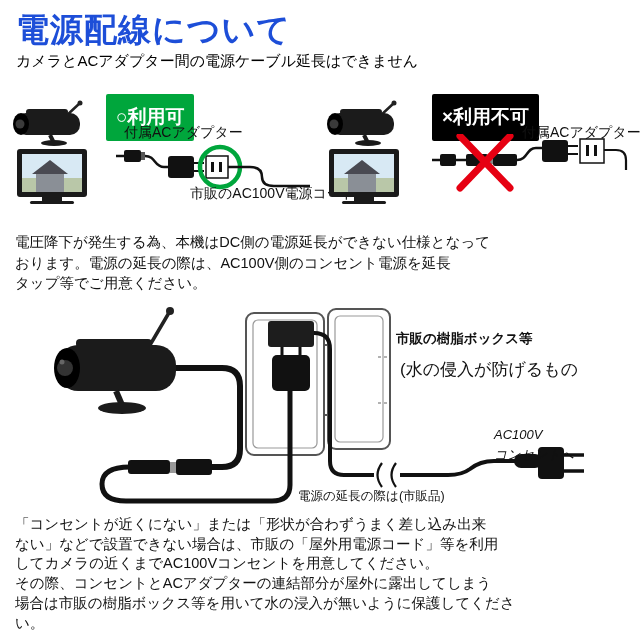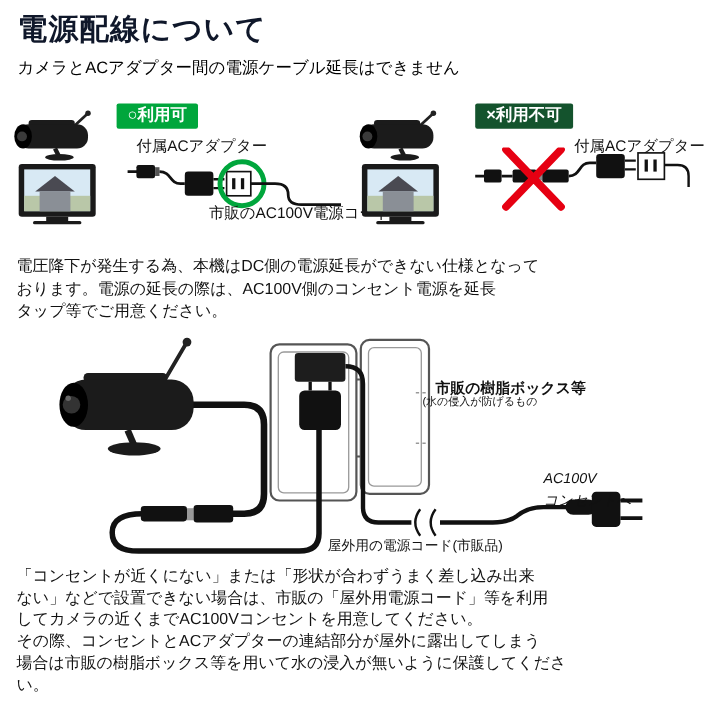--- a/index.html
+++ b/index.html
@@ -1,47 +1,47 @@
 <!DOCTYPE html>
 <html><head>
 <meta charset="utf-8">
 <style>
   * { margin:0; padding:0; box-sizing:border-box; }
   html,body { background:#fff; }
   body { font-family:"Liberation Sans","DejaVu Sans",sans-serif; color:#111; }
   .page { position:relative; width:640px; height:640px; background:#fff; overflow:hidden; }
 
-  .title { position:absolute; left:16px; top:8px; font-size:27px; font-weight:bold; letter-spacing:1px; color:#0f172a; }
+  .title { position:absolute; left:16px; top:8px; font-size:33px; font-weight:bold; letter-spacing:1px; color:#1d4ed8; }
   .subtitle { position:absolute; left:16px; top:52px; font-size:15px; font-weight:normal; color:#000; }
 
-  .badge { position:absolute; color:#fff; font-size:15px; font-weight:bold; padding:3px 10px; border-radius:2px; line-height:1.1; }
+  .badge { position:absolute; color:#fff; font-size:19px; font-weight:bold; padding:13px 10px; border-radius:2px; line-height:1.1; }
   .badge.ok { left:106px; top:94px; background:#00A63C; }
-  .badge.ng { left:432px; top:94px; background:#14532d; }
+  .badge.ng { left:432px; top:94px; background:#000000; }
 
   .abs { position:absolute; }
   .cam-ok { left:4px;  top:100px; }
   .cam-ng { left:318px; top:100px; }
   .mon-ok { left:16px; top:148px; }
   .mon-ng { left:328px; top:148px; }
   .asm-ok { left:112px; top:134px; }
   .asm-ng { left:430px; top:134px; }
 
   .lbl { position:absolute; font-size:14px; color:#111; white-space:nowrap; }
   .adapter-ok { left:124px; top:124px; }
   .adapter-ng { left:522px; top:124px; }
   .cord-ok    { left:190px; top:185px; }
 
   .para { position:absolute; font-size:14.5px; line-height:1.42; white-space:pre-line; color:#111; }
   .p1 { left:15px; top:232px; width:622px; }
   .p2 { left:15px; top:515px; width:626px; line-height:1.36; }
 
   .install { position:absolute; left:0; top:303px; width:640px; height:215px; }
   .install svg { position:absolute; left:0; top:0; }
-  .install .box-label { position:absolute; left:396px; top:27px; font-size:13.5px; font-weight:bold; white-space:nowrap;margin-top:14px; }
-  .install .note1 { position:absolute; left:384px; top:55px; font-size:10px; white-space:nowrap; }
+  .install .box-label { position:absolute; left:396px; top:27px; font-size:13.5px; font-weight:bold; white-space:nowrap; }
+  .install .note1 { position:absolute; left:400px; top:55px; font-size:17px; white-space:nowrap; }
   .install .note2 { position:absolute; left:396px; top:79px; font-size:12.5px; white-space:nowrap; }
   .install .outlet { position:absolute; left:494px; top:122px; font-size:13px; line-height:1.55; white-space:pre-line;font-style:italic; }
   .install .cordmain { position:absolute; left:298px; top:185px; font-size:12.5px; white-space:nowrap; }
 </style>
 </head>
 <body>
 
 <div class="page">
 
   <div class="title">電源配線について</div>
@@ -182,21 +182,21 @@
         <rect x="514" y="151" width="28" height="14" rx="7" fill="#111"></rect>
         <rect x="538" y="144" width="26" height="32" rx="4" fill="#111"></rect>
         <path d="M564 152 H 584 M564 168 H 584" stroke="#111" stroke-width="3.5"></path>
       </g>
     </svg>
 
     <div class="box-label">市販の樹脂ボックス等</div>
     <div class="note1">(水の侵入が防げるもの</div>
     <div class="outlet">AC100V
 コンセントへ</div>
-    <div class="cordmain">屋外用の電源コード(市販品)</div>
+    <div class="cordmain">電源の延長の際は(市販品)</div>
   </div>
 
   <div class="para p2">「コンセントが近くにない」または「形状が合わずうまく差し込み出来
 ない」などで設置できない場合は、市販の「屋外用電源コード」等を利用
 してカメラの近くまでAC100Vコンセントを用意してください。
 その際、コンセントとACアダプターの連結部分が屋外に露出してしまう
 場合は市販の樹脂ボックス等を用いて水の浸入が無いように保護してくださ
 い。</div>
 
 </div>

